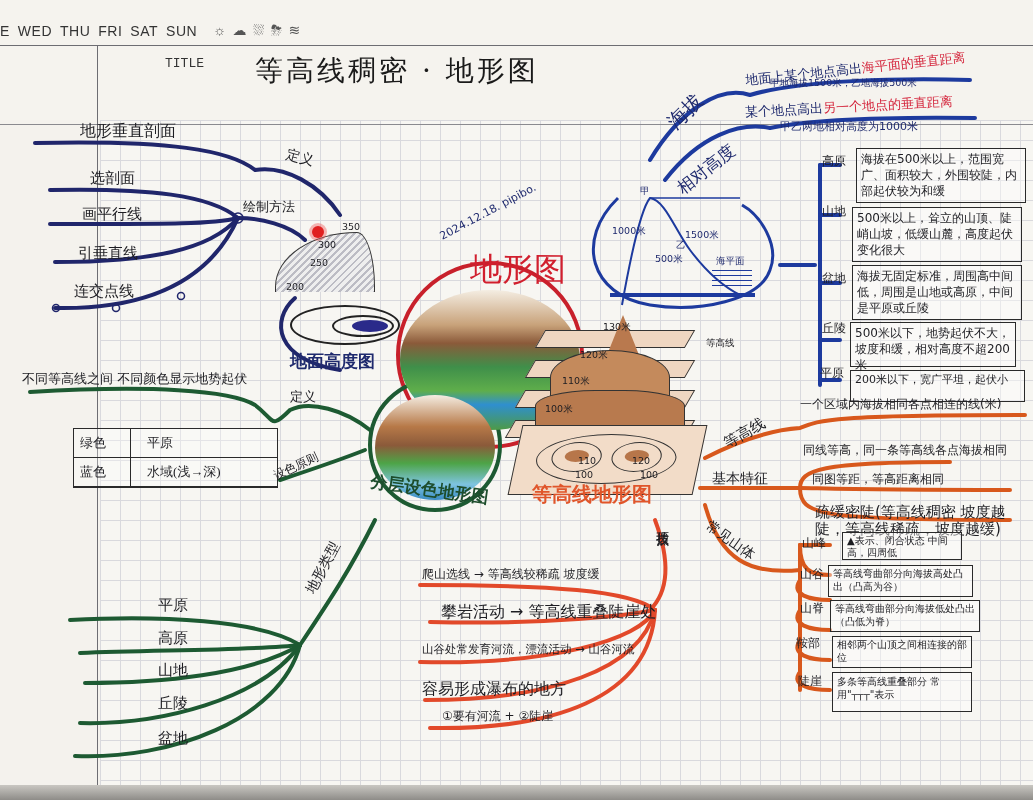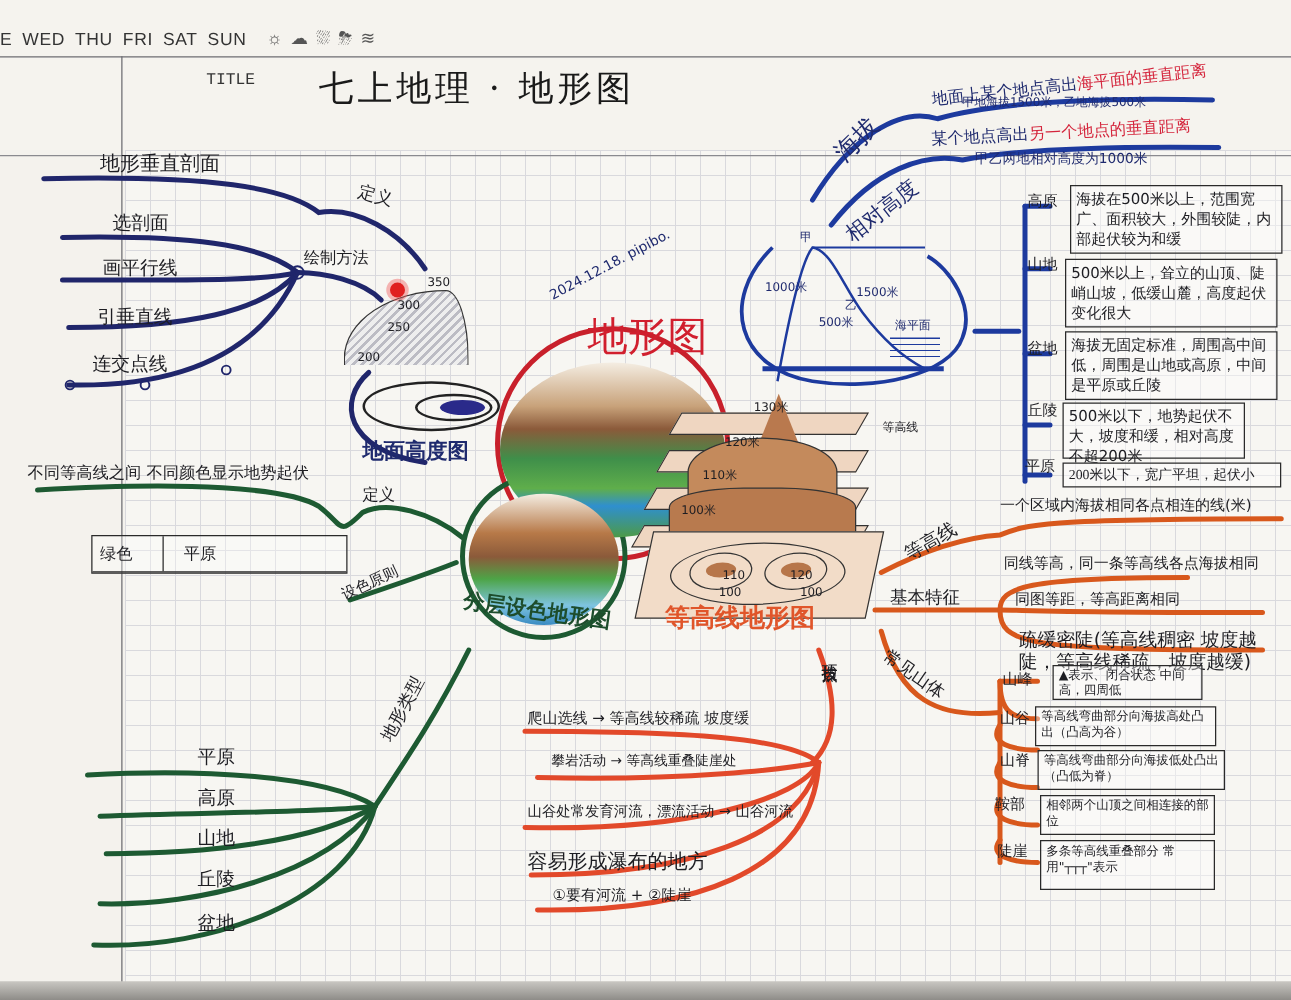--- a/index.html
+++ b/index.html
@@ -67,21 +67,21 @@
   <span>SUN</span>
   <span class="weather">
     <span>☼</span>
     <span>☁</span>
     <span>⛆</span>
     <span>⛈</span>
     <span>≋</span>
   </span>
 </div>
 <div class="title-label">TITLE</div>
-<div class="title-text">七上地理 · 地形图</div>
+<div class="title-text">等高线稠密 · 地形图</div>
 
 <svg class="lines" viewBox="0 0 1033 800">
 
   <g stroke="#20266b" stroke-width="4" fill="none" stroke-linecap="round">
     <path d="M35 143 C170 140, 230 150, 255 170 C285 165, 320 185, 340 215"></path>
     <path d="M50 190 C150 188, 210 195, 238 218"></path>
     <path d="M50 224 C150 224, 210 225, 238 218"></path>
     <path d="M55 262 C150 262, 210 250, 238 218"></path>
     <path d="M55 308 C150 310, 210 280, 238 218"></path>
     <path d="M238 218 C260 218, 290 225, 305 240"></path>
@@ -192,23 +192,23 @@
 <div class="t blue xs" style="left:655px; top:254px;">500米</div>
 <div class="t blue xs" style="left:716px; top:256px;">海平面</div>
 
 <div class="t" style="left:822px; top:155px; font-size:12px;">高原</div>
 <div class="box" style="left:856px; top:148px; width:170px; height:55px;">海拔在500米以上，范围宽广、面积较大，外围较陡，内部起伏较为和缓</div>
 <div class="t" style="left:822px; top:205px; font-size:12px;">山地</div>
 <div class="box" style="left:852px; top:207px; width:170px; height:55px;">500米以上，耸立的山顶、陡峭山坡，低缓山麓，高度起伏变化很大</div>
 <div class="t" style="left:822px; top:272px; font-size:12px;">盆地</div>
 <div class="box" style="left:852px; top:265px; width:170px; height:55px;">海拔无固定标准，周围高中间低，周围是山地或高原，中间是平原或丘陵</div>
 <div class="t" style="left:822px; top:322px; font-size:12px;">丘陵</div>
-<div class="box" style="left:850px; top:322px; width:146px; height:45px;">500米以下，地势起伏不大，坡度和缓，相对高度不超200米</div>
+<div class="box" style="left:850px; top:322px; width:166px; height:45px;">500米以下，地势起伏不大，坡度和缓，相对高度不超200米</div>
 <div class="t" style="left:820px; top:367px; font-size:12px;">平原</div>
-<div class="box" style="left:850px; top:370px; width:175px; height:20px; font-size:11px;font-family:Liberation Serif, serif;">200米以下，宽广平坦，起伏小</div>
+<div class="box" style="left:850px; top:370px; width:175px; height:32px; font-size:11px;">200米以下，宽广平坦，起伏小</div>
 
 <div class="t" style="left:80px; top:122px; font-size:16px;">地形垂直剖面</div>
 <div class="t" style="left:286px; top:150px; font-size:14px; transform:rotate(15deg);">定义</div>
 <div class="t" style="left:243px; top:200px; font-size:13px;">绘制方法</div>
 <div class="t" style="left:90px; top:170px; font-size:15px;">选剖面</div>
 <div class="t" style="left:82px; top:206px; font-size:15px;">画平行线</div>
 <div class="t" style="left:78px; top:245px; font-size:15px;">引垂直线</div>
 <div class="t" style="left:74px; top:283px; font-size:15px;">连交点线</div>
 <div class="t xs" style="left:342px; top:222px;">350</div>
 <div class="t xs" style="left:318px; top:240px;">300</div>
@@ -218,20 +218,24 @@
 
 <div class="t" style="left:22px; top:372px; font-size:13px;">不同等高线之间 不同颜色显示地势起伏</div>
 <div class="t" style="left:290px; top:390px; font-size:13px;">定义</div>
 <div class="t" style="left:272px; top:460px; font-size:12px; transform:rotate(-25deg);">设色原则</div>
 
 <div class="color-table">
   <div class="row">
       <div class="c1">绿色</div>
       <div class="c2">平原</div>
     </div>
+  <div class="row">
+      <div class="c1">蓝色</div>
+      <div class="c2">水域(浅→深)</div>
+    </div>
 </div>
 
 <div class="t green" style="left:370px; top:480px; font-size:17px; font-weight:bold; transform:rotate(8deg);">分层设色地形图</div>
 <div class="t" style="left:295px; top:560px; font-size:14px; transform:rotate(-62deg);">地形类型</div>
 <div class="t" style="left:158px; top:597px; font-size:15px;">平原</div>
 <div class="t" style="left:158px; top:630px; font-size:15px;">高原</div>
 <div class="t" style="left:158px; top:662px; font-size:15px;">山地</div>
 <div class="t" style="left:158px; top:695px; font-size:15px;">丘陵</div>
 <div class="t" style="left:158px; top:730px; font-size:15px;">盆地</div>
 
@@ -260,16 +264,16 @@
 <div class="box" style="left:828px; top:565px; width:145px; height:32px; font-size:10px; line-height:1.25;">等高线弯曲部分向海拔高处凸出（凸高为谷）</div>
 <div class="t sm" style="left:800px; top:602px; font-size:12px;">山脊</div>
 <div class="box" style="left:830px; top:600px; width:150px; height:32px; font-size:10px; line-height:1.25;">等高线弯曲部分向海拔低处凸出（凸低为脊）</div>
 <div class="t sm" style="left:796px; top:637px; font-size:12px;">鞍部</div>
 <div class="box" style="left:832px; top:636px; width:140px; height:32px; font-size:10px; line-height:1.25;">相邻两个山顶之间相连接的部位</div>
 <div class="t sm" style="left:798px; top:675px; font-size:12px;">陡崖</div>
 <div class="box" style="left:832px; top:672px; width:140px; height:40px; font-size:10px; line-height:1.3;">多条等高线重叠部分 常用"┬┬┬"表示</div>
 
 <div class="t" style="left:655px; top:522px; font-size:13px; writing-mode:vertical-rl; line-height:1.1;">技巧点拨</div>
 <div class="t sm" style="left:422px; top:568px; font-size:12px;">爬山选线 → 等高线较稀疏 坡度缓</div>
-<div class="t sm" style="left:422px; top:603px; font-size:11px;padding-left:19px;">攀岩活动 → 等高线重叠陡崖处</div>
+<div class="t sm" style="left:422px; top:603px; font-size:16px;padding-left:19px;">攀岩活动 → 等高线重叠陡崖处</div>
 <div class="t sm" style="left:422px; top:643px; font-size:11.5px;">山谷处常发育河流，漂流活动 → 山谷河流</div>
 <div class="t sm" style="left:422px; top:680px; font-size:16px;">容易形成瀑布的地方</div>
 <div class="t sm" style="left:442px; top:710px; font-size:12px;">①要有河流 + ②陡崖</div>
 
 </body></html>

